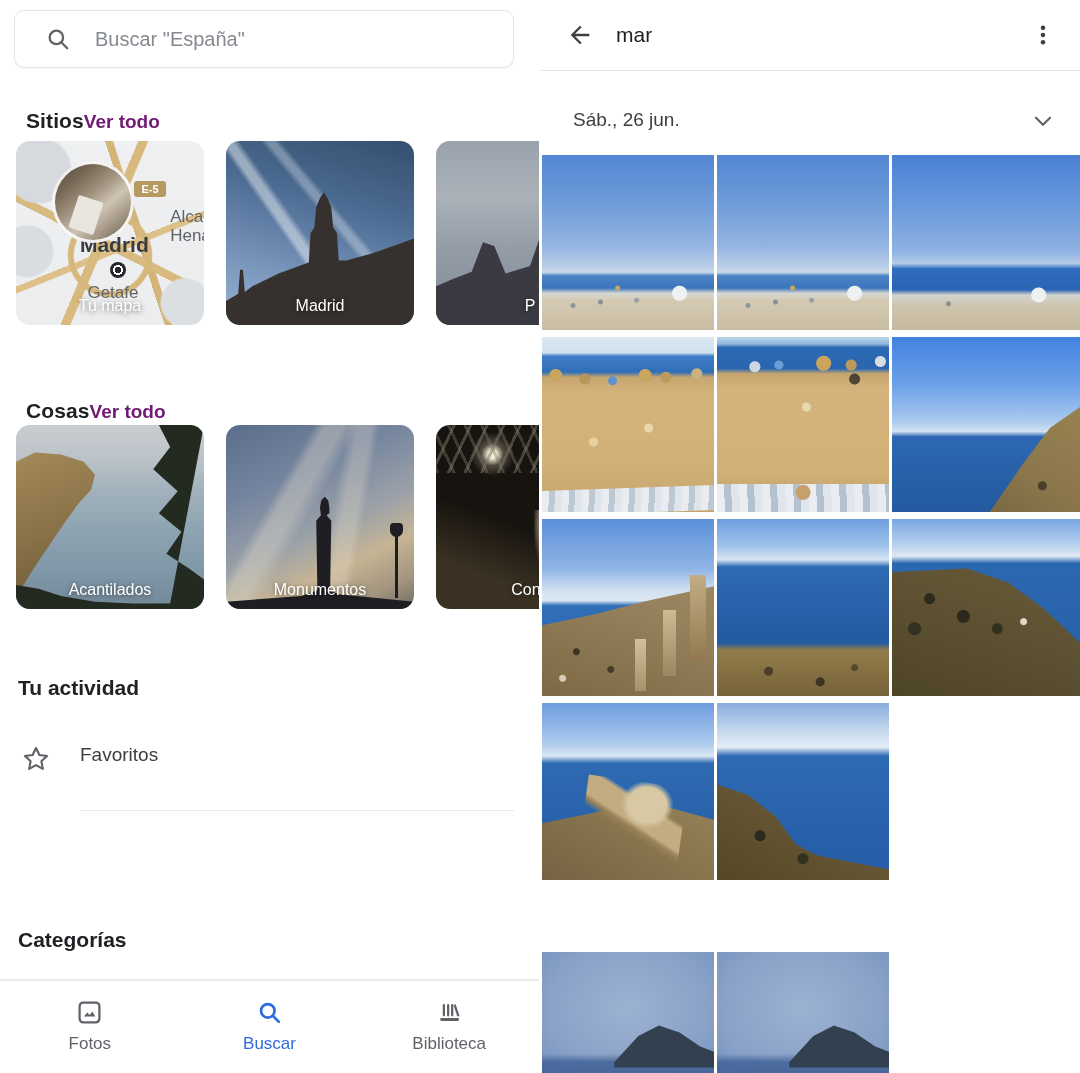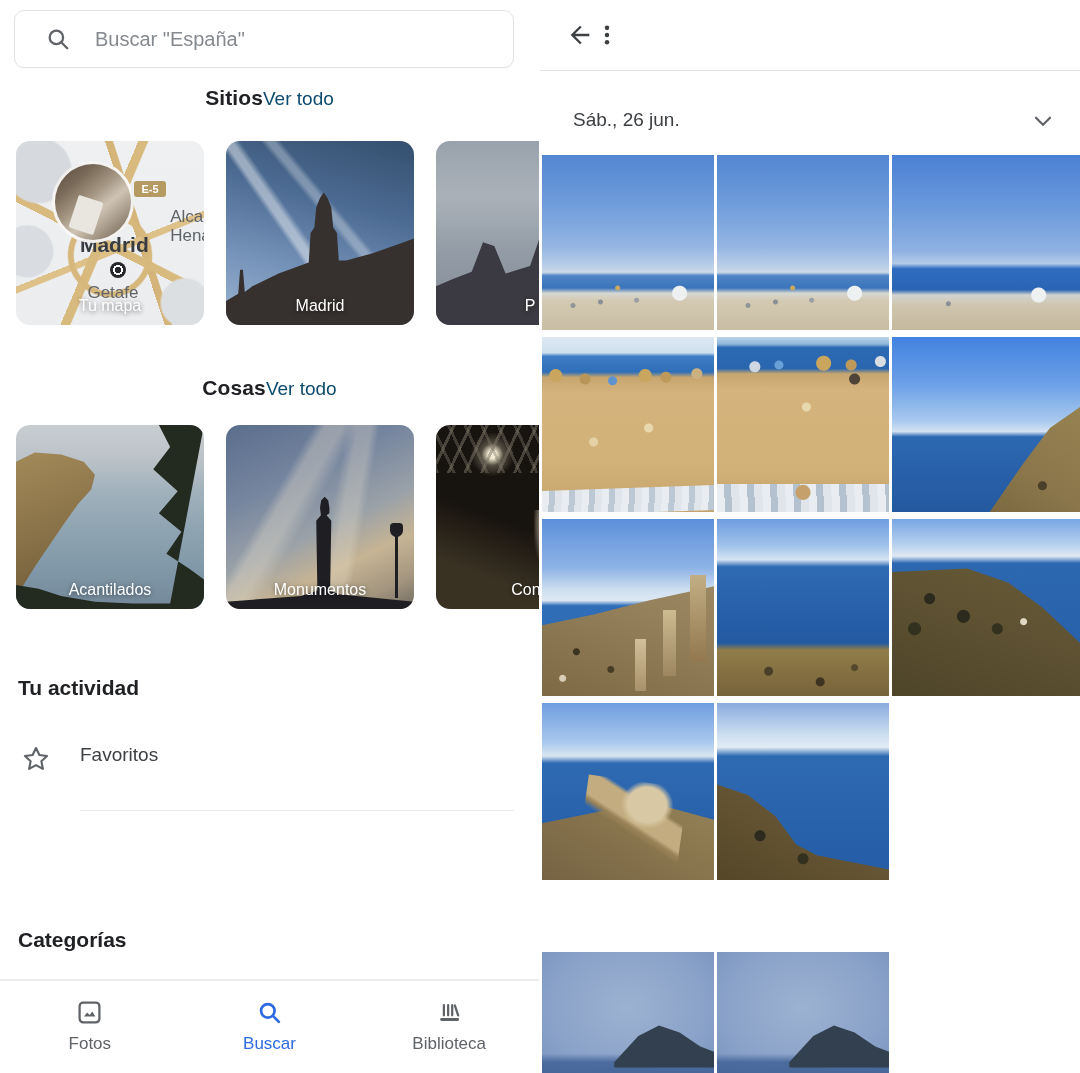--- a/index.html
+++ b/index.html
@@ -7,24 +7,24 @@
        font-family:"Liberation Sans","DejaVu Sans",sans-serif;color:#202124;}
   .panel{position:absolute;top:0;height:1073px;overflow:hidden;background:#fff;}
   .lp{left:0;width:539px;border-right:1px solid #fff;}
   .rp{left:540px;width:540px;}
 
   
   .searchbar{position:absolute;left:14px;top:10px;width:500px;height:58px;border:1px solid #e1e3e6;
     border-radius:10px;display:flex;align-items:center;padding-left:30px;box-sizing:border-box;
     gap:24px;background:#fff;box-shadow:0 1px 2px rgba(0,0,0,.03);}
   .searchbar .ph-text{color:#858a90;font-size:20px;}
-  .sect-head{position:absolute;left:26px;right:26px;display:flex;justify-content:center;align-items:baseline;}
+  .sect-head{position:absolute;left:26px;right:26px;display:flex;justify-content:flex-start;align-items:baseline;margin-top:23px;}
   .sh-sitios{top:86px;} .sh-cosas{top:376px;}
   .sect-title{font-size:21px;font-weight:700;color:#202124;letter-spacing:.1px;}
-  .see-all{font-size:19px;font-weight:400;color:#0c4a6e;cursor:pointer;}
+  .see-all{font-size:19px;font-weight:700;color:#701a75;cursor:pointer;}
   .h-solo{position:absolute;left:18px;font-size:21px;font-weight:700;color:#202124;}
   .h-activ{top:676px;} .h-categ{top:928px;}
 
   .tile{position:absolute;width:188px;height:184px;border-radius:14px;overflow:hidden;}
   .tiles-sitios .tile{top:141px;} .tiles-cosas .tile{top:425px;}
   .tx1{left:16px;} .tx2{left:226px;} .tx3{left:436px;}
   .tlabel{position:absolute;left:0;right:0;bottom:10px;text-align:center;color:#fff;font-size:16px;
     font-weight:500;text-shadow:0 1px 5px rgba(0,0,0,.55);z-index:5;}
   .tile i{position:absolute;display:block;}
 
@@ -335,20 +335,21 @@
   </section>
 
   <section class="panel rp">
 
     <div class="r-header">
       <span class="back-btn">
         <svg width="28" height="28" viewBox="0 0 24 24" fill="#3c4043">
           <path d="M20 11H7.8l5.6-5.6L12 4 4 12l8 8 1.4-1.4L7.8 13H20z"></path>
         </svg>
       </span>
+      <span class="r-query">mar</span>
       <span class="more-btn">
         <svg width="26" height="26" viewBox="0 0 24 24" fill="#3c4043">
           <circle cx="12" cy="5.4" r="2.1"></circle>
             <circle cx="12" cy="12" r="2.1"></circle>
             <circle cx="12" cy="18.6" r="2.1"></circle>
         </svg>
       </span>
     </div>
     <div class="r-div"></div>
 

